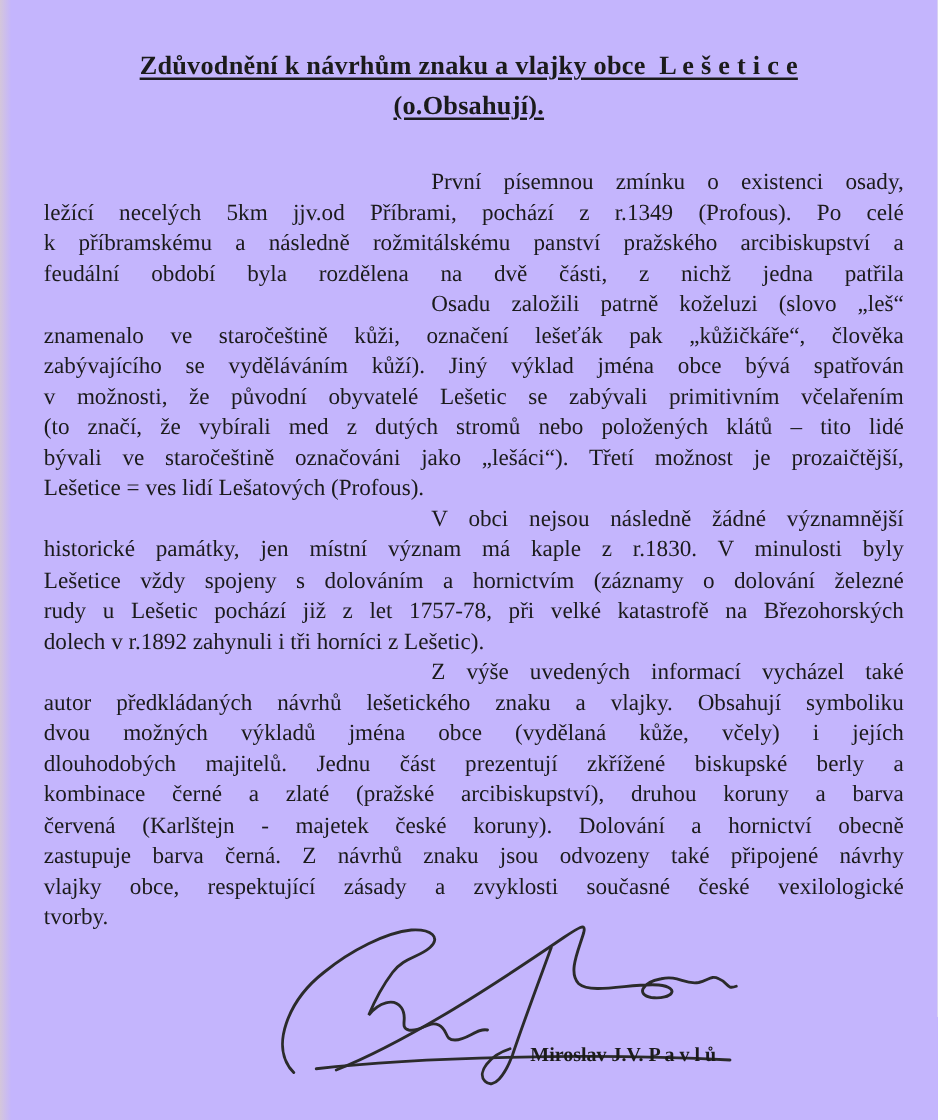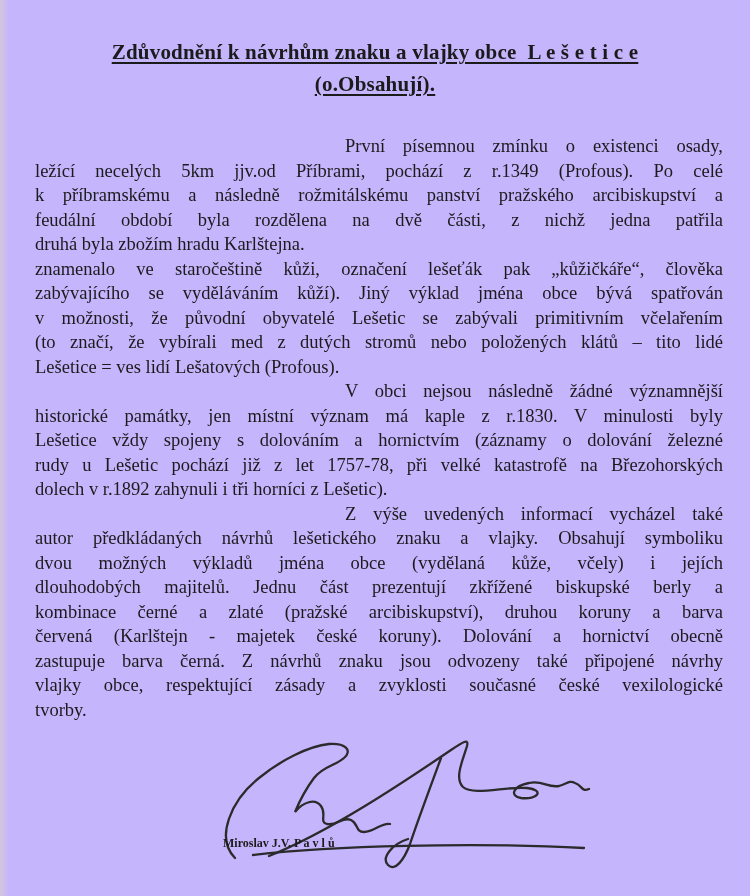--- a/index.html
+++ b/index.html
@@ -66,25 +66,25 @@
     width: 360px;
     height: 160px;
   }
   .sig-svg {
     position: absolute;
     left: 0; top: 0;
     overflow: visible;
   }
   .sig-name {
     position: absolute;
-    left: 12px; top: 100px;
+    left: 2px; top: 100px;
     width: 360px;
-    text-align: left;
+    text-align: right;
     font-weight: bold;
-    font-size: 12px;
+    font-size: 16px;
     white-space: pre-wrap;
   }
   .sig-role {
     position: absolute;
     left: 0; top: 126px;
     width: 360px;
     text-align: center;
     font-weight: bold;
     font-size: 20px;
   }
@@ -99,27 +99,28 @@
     <div class="title-line">Zdůvodnění k návrhům znaku a vlajky obce  L e š e t i c e</div>
     <div class="title-line">(o.Obsahují).</div>
   </div>
 
   <div class="body-text">
     <div>
       <div class="line first">První písemnou zmínku o existenci osady,</div>
       <div class="line">ležící necelých 5km jjv.od Příbrami, pochází z r.1349 (Profous). Po celé</div>
       <div class="line">k příbramskému a následně rožmitálskému panství pražského arcibiskupství a</div>
       <div class="line">feudální období byla rozdělena na dvě části, z nichž jedna patřila</div>
-      <div class="line last">druhá byla zbožím hradu Karlštejna.</div>
     </div>
     <div>
+      <div class="line first">Osadu založili patrně koželuzi (slovo „leš“</div>
       <div class="line">znamenalo ve staročeštině kůži, označení lešeťák pak „kůžičkáře“, člověka</div>
       <div class="line">zabývajícího se vyděláváním kůží). Jiný výklad jména obce bývá spatřován</div>
       <div class="line">v možnosti, že původní obyvatelé Lešetic se zabývali primitivním včelařením</div>
       <div class="line">(to značí, že vybírali med z dutých stromů nebo položených klátů – tito lidé</div>
+      <div class="line">bývali ve staročeštině označováni jako „lešáci“). Třetí možnost je prozaičtější,</div>
       <div class="line last">Lešetice = ves lidí Lešatových (Profous).</div>
     </div>
     <div>
       <div class="line first">V obci nejsou následně žádné významnější</div>
       <div class="line">historické památky, jen místní význam má kaple z r.1830. V minulosti byly</div>
       <div class="line">Lešetice vždy spojeny s dolováním a hornictvím (záznamy o dolování železné</div>
       <div class="line">rudy u Lešetic pochází již z let 1757-78, při velké katastrofě na Březohorských</div>
       <div class="line last">dolech v r.1892 zahynuli i tři horníci z Lešetic).</div>
     </div>
     <div>

